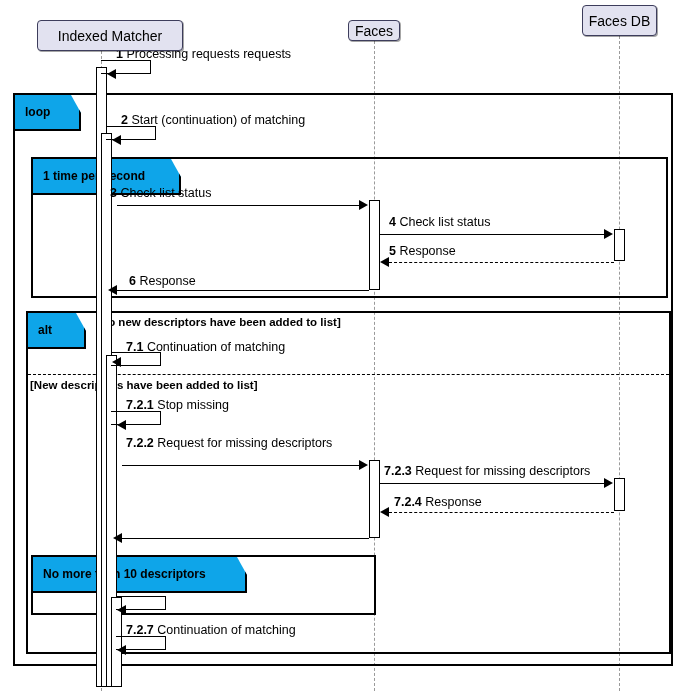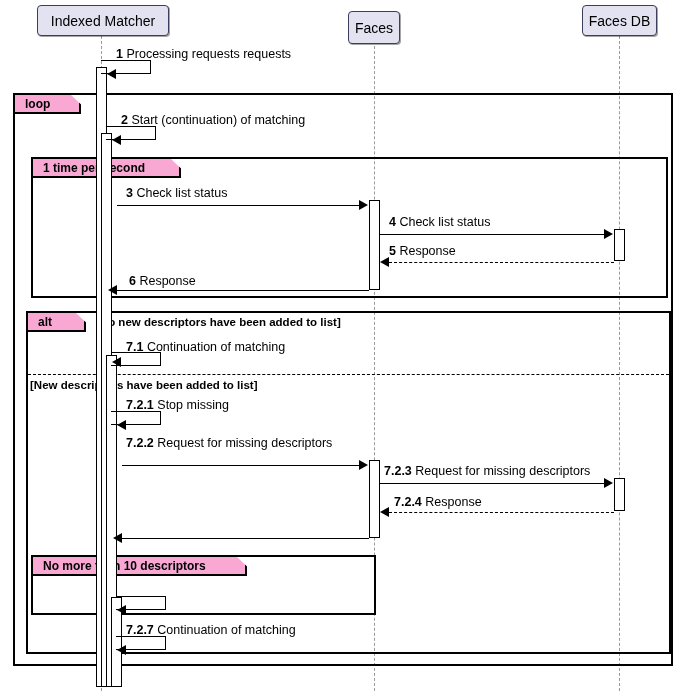--- a/index.html
+++ b/index.html
@@ -49,30 +49,30 @@
   
   .frame{
     position:absolute;
     box-sizing:border-box;
     border:2px solid #000000;
     background:transparent;
   }
   .frame-label{
     position:absolute;
     box-sizing:border-box;
-    background:#f9a8d4;
+    background:#0ea5e9;
     border-right:2px solid #000;
     border-bottom:2px solid #000;
     font-size:12px;
     font-weight:bold;
     color:#000;
     display:flex;
     align-items:center;
     padding:0 8px 0 10px;
-    height:19px;
+    height:36px;
     
     clip-path:polygon(0 0, calc(100% - 10px) 0, 100% 50%, 100% 100%, 0 100%);
   }
   .frame-cond{
     position:absolute;
     font-size:11.5px;
     font-weight:bold;
     color:#000;
     white-space:nowrap;
   }
@@ -169,21 +169,21 @@
   <div class="selfmsg" style="left:101px; top:60px; width:50px; height:14px;"></div>
   <div class="arrowhead left" style="left:107px; top:69px;"></div>
 
   <div class="msg-label" style="left:121px; top:114px;">
     <b>2</b>
     <span> Start (continuation) of matching</span>
   </div>
   <div class="selfmsg" style="left:106px; top:126px; width:50px; height:14px;"></div>
   <div class="arrowhead left" style="left:112px; top:135px;"></div>
 
-  <div class="msg-label" style="left:126px; top:187px;">
+  <div class="msg-label" style="left:110px; top:187px;">
     <b>3</b>
     <span> Check list status</span>
   </div>
   <div class="msg-line" style="left:117px; top:205px; width:243px;"></div>
   <div class="arrowhead right" style="left:359px; top:200px;"></div>
 
   <div class="msg-label" style="left:389px; top:216px;">
     <b>4</b>
     <span> Check list status</span>
   </div>
@@ -245,17 +245,17 @@
   <div class="selfmsg" style="left:116px; top:596px; width:50px; height:14px;"></div>
   <div class="arrowhead left" style="left:117px; top:605px;"></div>
 
   <div class="msg-label" style="left:126px; top:624px;">
     <b>7.2.7</b>
     <span> Continuation of matching</span>
   </div>
   <div class="selfmsg" style="left:116px; top:636px; width:50px; height:14px;"></div>
   <div class="arrowhead left" style="left:117px; top:645px;"></div>
 
-  <div class="participant" style="left:37px; top:5px; width:132px; height:31px;">Indexed Matcher</div>
-  <div class="participant" style="left:348px; top:11px; width:52px; height:33px;">Faces</div>
+  <div class="participant" style="left:37px; top:20px; width:146px; height:31px;">Indexed Matcher</div>
+  <div class="participant" style="left:348px; top:20px; width:52px; height:21px;">Faces</div>
   <div class="participant" style="left:582px; top:5px; width:75px; height:31px;">Faces DB</div>
 
 </div>
 
 </body></html>

